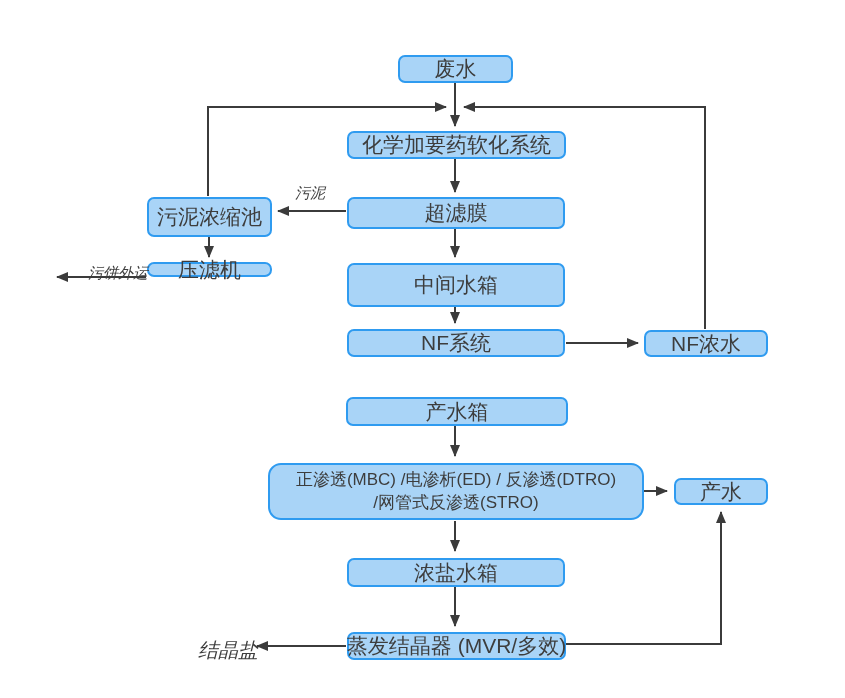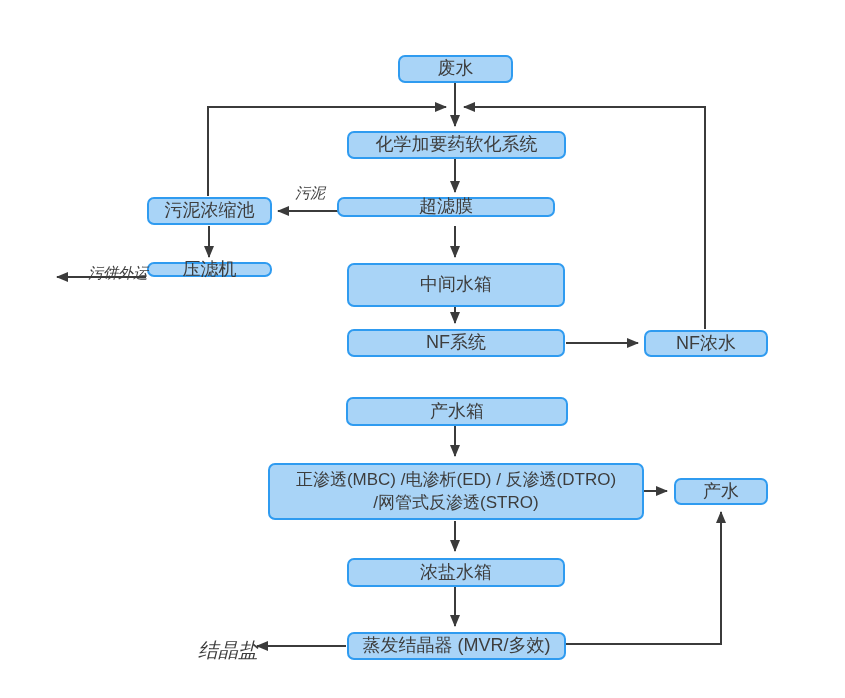--- a/index.html
+++ b/index.html
@@ -33,28 +33,29 @@
   svg.edges .arrowhead { fill: var(--line); stroke: none; }
   .node {
     position: absolute;
     display: flex;
     align-items: center;
     justify-content: center;
     background: var(--node-fill);
     border: 2px solid var(--node-border);
     border-radius: 7px;
     color: var(--text);
-    font-size: 18px;
+    font-size: 21px;
     line-height: 1.3;
     text-align: center;
     white-space: nowrap;
   }
   .node.multiline {
     white-space: pre-line;
     font-size: 17px;
+    border-radius: 13px;
   }
   .edge-label {
     position: absolute;
     color: var(--text);
     font-size: 15px;
     white-space: nowrap;
     font-style: italic;
   }
 </style>
 </head>
@@ -97,22 +98,22 @@
 
     <path class="flow" d="M455,587 L455,626" marker-end="url(#arrow)"></path>
 
     <path class="flow" d="M346,646 L257,646" marker-end="url(#arrow)"></path>
 
     <path class="flow" d="M566,644 L721,644 L721,512" marker-end="url(#arrow)"></path>
   </svg>
 
   <div class="node" style="left:398px; top:55px;  width:115px; height:28px;">废水</div>
   <div class="node" style="left:347px; top:131px; width:219px; height:28px;">化学加要药软化系统</div>
-  <div class="node" style="left:337px; top:197px; width:218px; height:20px;">超滤膜</div>
-  <div class="node" style="left:147px; top:197px; width:125px; height:28px;">污泥浓缩池</div>
+  <div class="node" style="left:347px; top:197px; width:218px; height:32px;">超滤膜</div>
+  <div class="node" style="left:147px; top:197px; width:125px; height:40px;">污泥浓缩池</div>
   <div class="node" style="left:147px; top:262px; width:125px; height:15px;">压滤机</div>
   <div class="node" style="left:347px; top:263px; width:218px; height:44px;">中间水箱</div>
   <div class="node" style="left:347px; top:329px; width:218px; height:28px;">NF系统</div>
   <div class="node" style="left:644px; top:330px; width:124px; height:27px;">NF浓水</div>
   <div class="node" style="left:346px; top:397px; width:222px; height:29px;">产水箱</div>
   <div class="node multiline" style="left:268px; top:463px; width:376px; height:57px;">正渗透(MBC) /电渗析(ED) / 反渗透(DTRO)
 /网管式反渗透(STRO)</div>
   <div class="node" style="left:347px; top:558px; width:218px; height:29px;">浓盐水箱</div>
   <div class="node" style="left:674px; top:478px; width:94px;  height:27px;">产水</div>
   <div class="node" style="left:347px; top:632px; width:219px; height:28px;">蒸发结晶器 (MVR/多效)</div>

